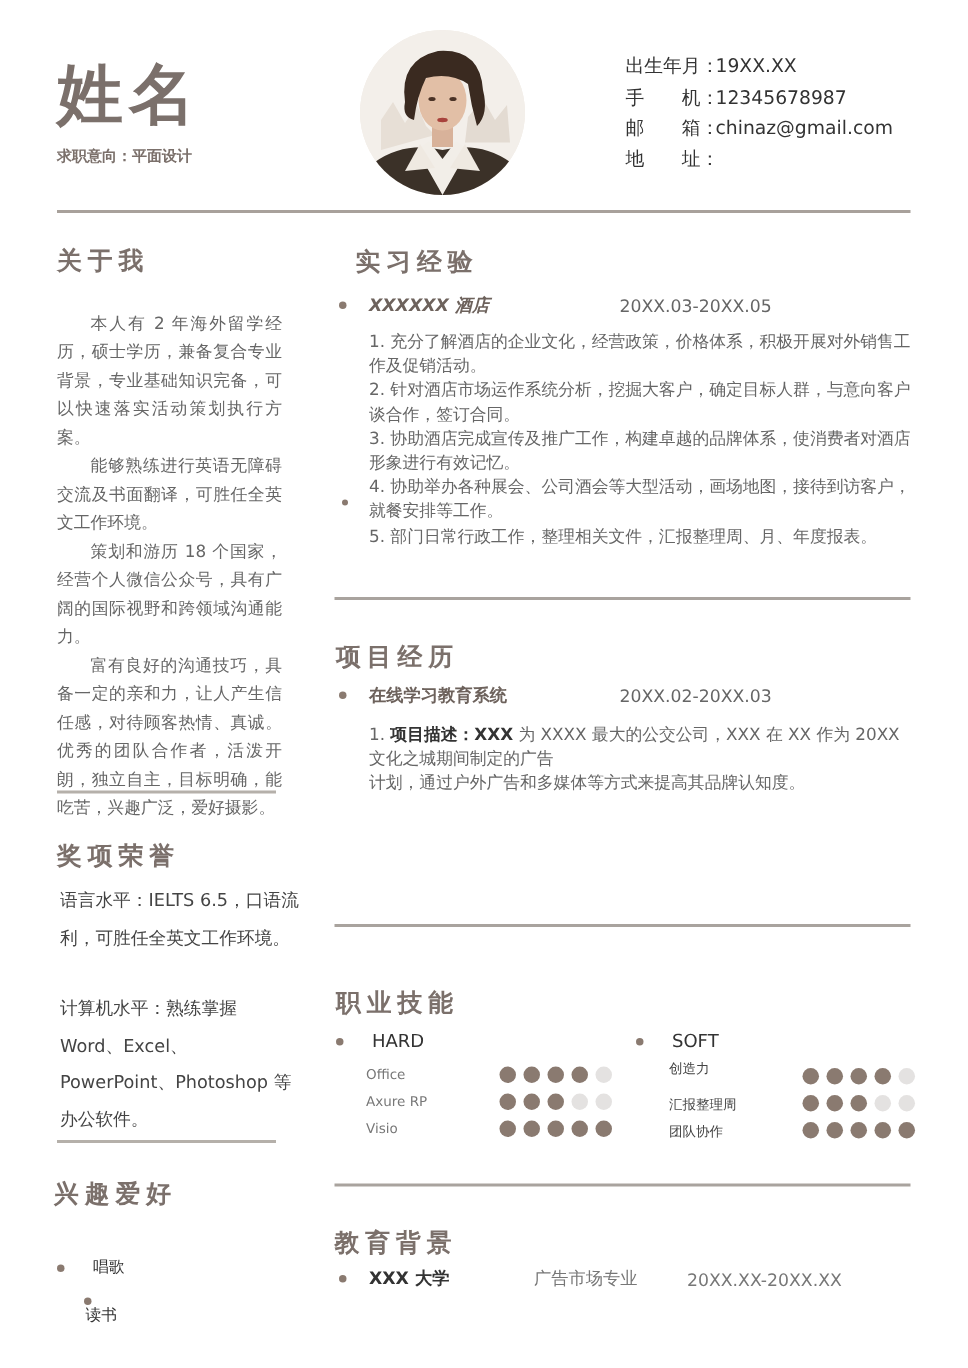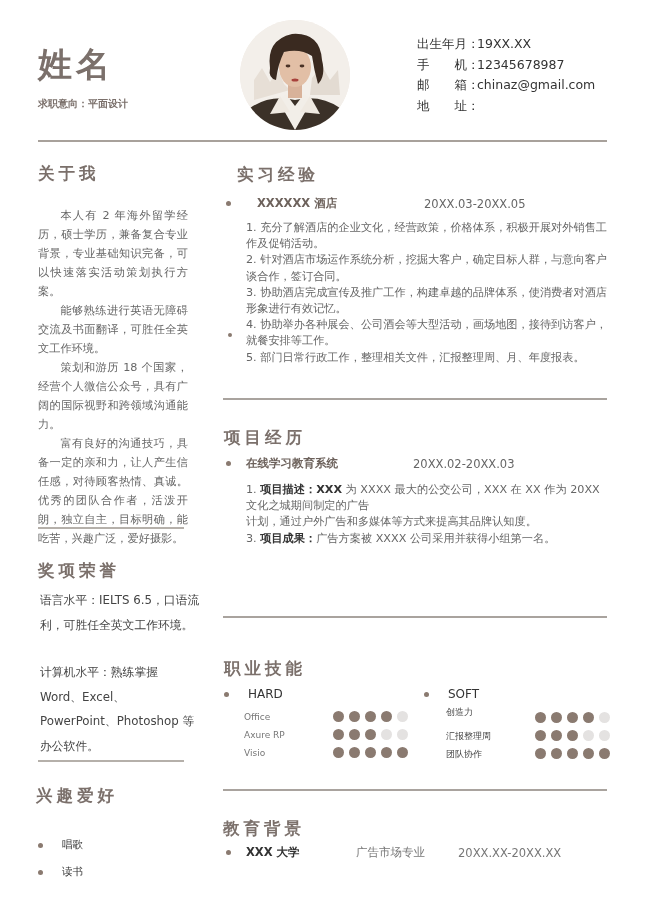--- a/index.html
+++ b/index.html
@@ -1,21 +1,21 @@
 <!DOCTYPE html>
 <html><head>
 <meta charset="utf-8">
 <style>
   * { margin: 0; padding: 0; box-sizing: border-box; }
   html, body { width: 645px; height: 912px; background: #ffffff; overflow: hidden; }
   body { position: relative; font-family: "DejaVu Sans", "Liberation Sans", sans-serif; color: #555; }
   .abs { position: absolute; }
 
   
-  .name { left: 38px; top: 42px; font-size: 34px; font-weight: bold; color: #7b706b; letter-spacing: 4px; line-height: 44px; }
+  .name { left: 38px; top: 42px; font-size: 44px; font-weight: bold; color: #7b706b; letter-spacing: 4px; line-height: 44px; }
   .intent { left: 38px; top: 97px; font-size: 10px; font-weight: bold; color: #7b706b; }
   .photo { left: 240px; top: 20px; width: 110px; height: 110px; border-radius: 50%; overflow: hidden; background: #f1ece6; }
   .contact { left: 417px; top: 34px; font-size: 12.5px; color: #333; }
   .contact-row { height: 20.5px; line-height: 20.5px; white-space: nowrap; display: flex; }
   .contact-key { width: 60px; display: inline-block; }
   .hr-top { left: 38px; top: 140px; width: 569px; height: 2px; background: #a8a19b; }
 
   
   .sec-title { font-size: 16.5px; font-weight: bold; color: #7b706b; letter-spacing: 4px; line-height: 22px; }
 
@@ -107,29 +107,29 @@
 <div class="abs sec-title" style="left:38px; top:560px;">奖项荣誉</div>
 <div class="abs award" style="top:588px;">语言水平：IELTS 6.5，口语流利，可胜任全英文工作环境。</div>
 <div class="abs award" style="top:660px;">计算机水平：熟练掌握 Word、Excel、PowerPoint、Photoshop 等办公软件。</div>
 <div class="abs hr-left" style="top:760px;"></div>
 
 <div class="abs sec-title" style="left:36px; top:785px;">兴趣爱好</div>
 <div class="abs hobby" style="top:818px;">
   <span class="dot-small"></span>
   <span style="margin-left:19px;">唱歌</span>
 </div>
-<div class="abs hobby" style="top:845px;">
+<div class="abs hobby" style="top:845px;flex-direction:column;">
   <span class="dot-small"></span>
   <span style="margin-left:19px;">读书</span>
 </div>
 
 <div class="abs sec-title" style="left:237px; top:164px;">实习经验</div>
 <div class="abs item-head" style="left:226px; top:196px;">
   <span class="dot-small"></span>
-  <span class="item-name" style="margin-left:26px; width:167px;">XXXXXX 酒店</span>
+  <span class="item-name" style="margin-left:15px; width:167px;font-style:italic;">XXXXXX 酒店</span>
   <span class="item-date">20XX.03-20XX.05</span>
 </div>
 <div class="abs exp-body" style="top:220px;">
   <div>1. 充分了解酒店的企业文化，经营政策，价格体系，积极开展对外销售工作及促销活动。</div>
   <div>2. 针对酒店市场运作系统分析，挖掘大客户，确定目标人群，与意向客户谈合作，签订合同。</div>
   <div>3. 协助酒店完成宣传及推广工作，构建卓越的品牌体系，使消费者对酒店形象进行有效记忆。</div>
   <div>4. 协助举办各种展会、公司酒会等大型活动，画场地图，接待到访客户，就餐安排等工作。</div>
   <div>5. 部门日常行政工作，整理相关文件，汇报整理周、月、年度报表。</div>
 </div>
 <span class="abs dot-small" style="left:228px; top:333px; width:4px; height:4px;"></span>
@@ -137,21 +137,20 @@
 
 <div class="abs sec-title" style="left:224px; top:427px;">项目经历</div>
 <div class="abs item-head" style="left:226px; top:456px;">
   <span class="dot-small"></span>
   <span class="item-name" style="margin-left:15px; width:167px;">在线学习教育系统</span>
   <span class="item-date">20XX.02-20XX.03</span>
 </div>
 <div class="abs proj-body" style="top:482px;">
   <div><span>1. </span><b>项目描述：</b><b>XXX</b><span> 为 XXXX 最大的公交公司，XXX 在 XX 作为 20XX 文化之城期间制定的广告</span></div>
   <div><span>计划，通过户外广告和多媒体等方式来提高其品牌认知度。</span></div>
-  <div><span>3. </span><b>项目成果：</b><span>广告方案被 XXXX 公司采用并获得小组第一名。</span></div>
 </div>
 <div class="abs hr-right" style="top:616px;"></div>
 
 <div class="abs sec-title" style="left:224px; top:658px;">职业技能</div>
 
 <div class="abs skill-group-head" style="left:224px; top:687px;">
   <span class="dot-small"></span>
   <span style="margin-left:19px;">HARD</span>
 </div>
 <div class="abs skill-row" style="left:244px; top:708px;">

